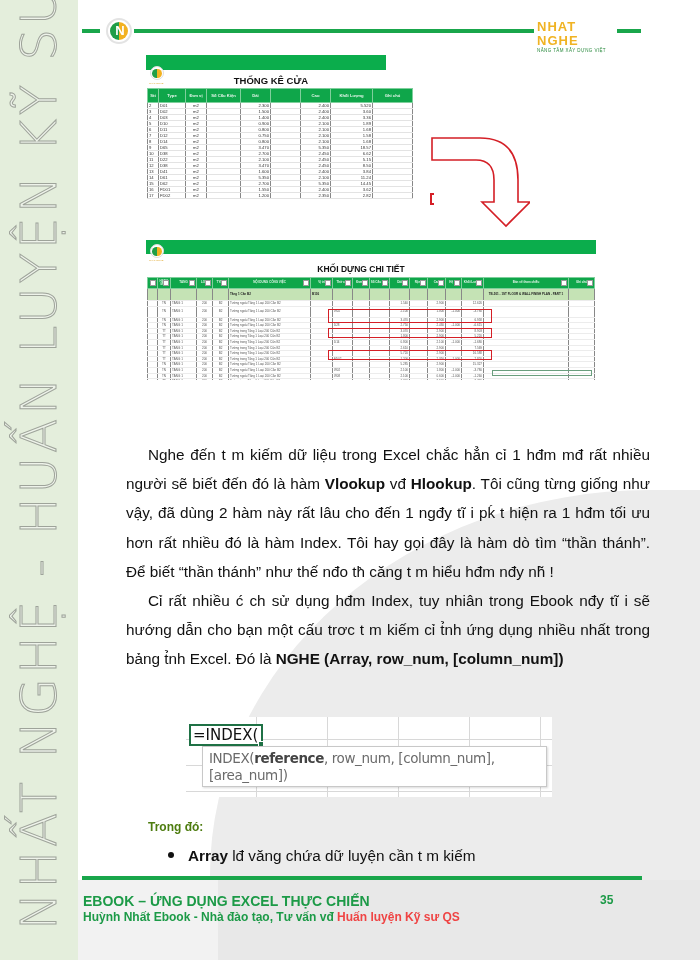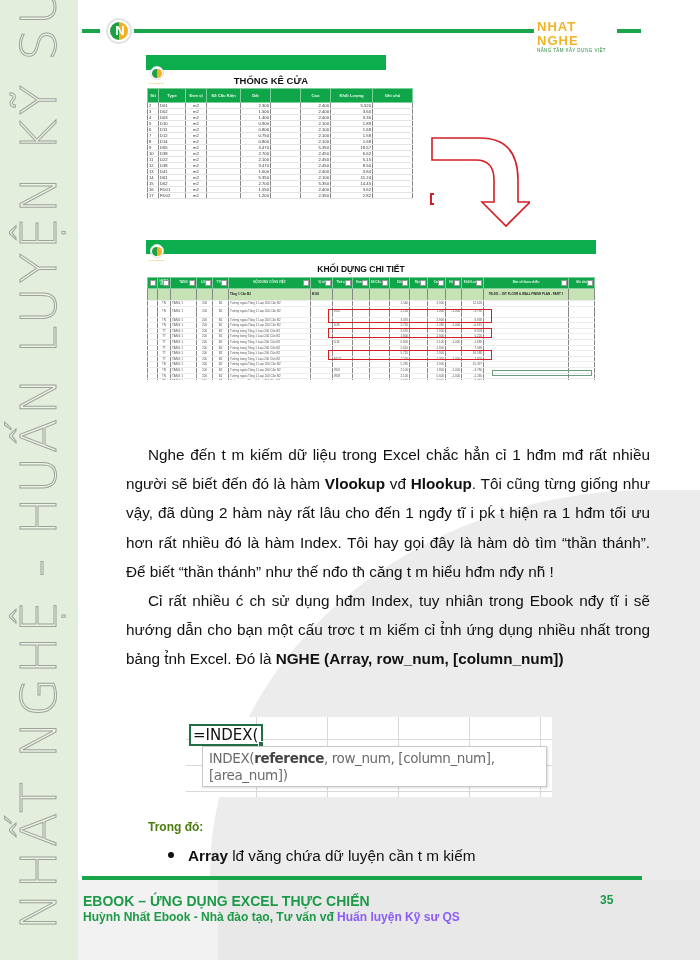--- a/index.html
+++ b/index.html
@@ -91,21 +91,21 @@
 
   .trong-do { position: absolute; left: 148px; top: 820px; font-size: 12px; font-weight: bold; color: #4d7c0f; }
   .bullet { position: absolute; left: 168px; top: 847px; font-size: 15.3px; color: #111; }
   .bullet .dot { display: inline-block; width: 6px; height: 6px; border-radius: 50%; background: #111; margin-right: 14px; vertical-align: middle; position: relative; top: -2px; }
 
   
   .ftr-line { position: absolute; left: 82px; top: 876px; width: 560px; height: 4px; background: #19a64b; }
   .ftr-l1 { position: absolute; left: 83px; top: 893px; font-size: 14px; font-weight: bold; color: #1c9a47; }
   .ftr-page { position: absolute; left: 600px; top: 893px; font-size: 12px; font-weight: bold; color: #1c9a47; }
   .ftr-l2 { position: absolute; left: 83px; top: 910px; font-size: 12px; font-weight: bold; color: #1c9a47; }
-  .ftr-l2 .red { color: #8b5cf6; }
+  .ftr-l2 .red { color: #ef4444; }
 </style>
 </head>
 <body>
 
 <div class="bg-swoosh"></div>
 <div class="bg-swoosh2"></div>
 <div class="bg-swoosh3"></div>
 
 <div class="side-band">
   <div class="side-text">NHẤT NGHỆ - HUẤN LUYỆN KỸ SƯ QS</div>

